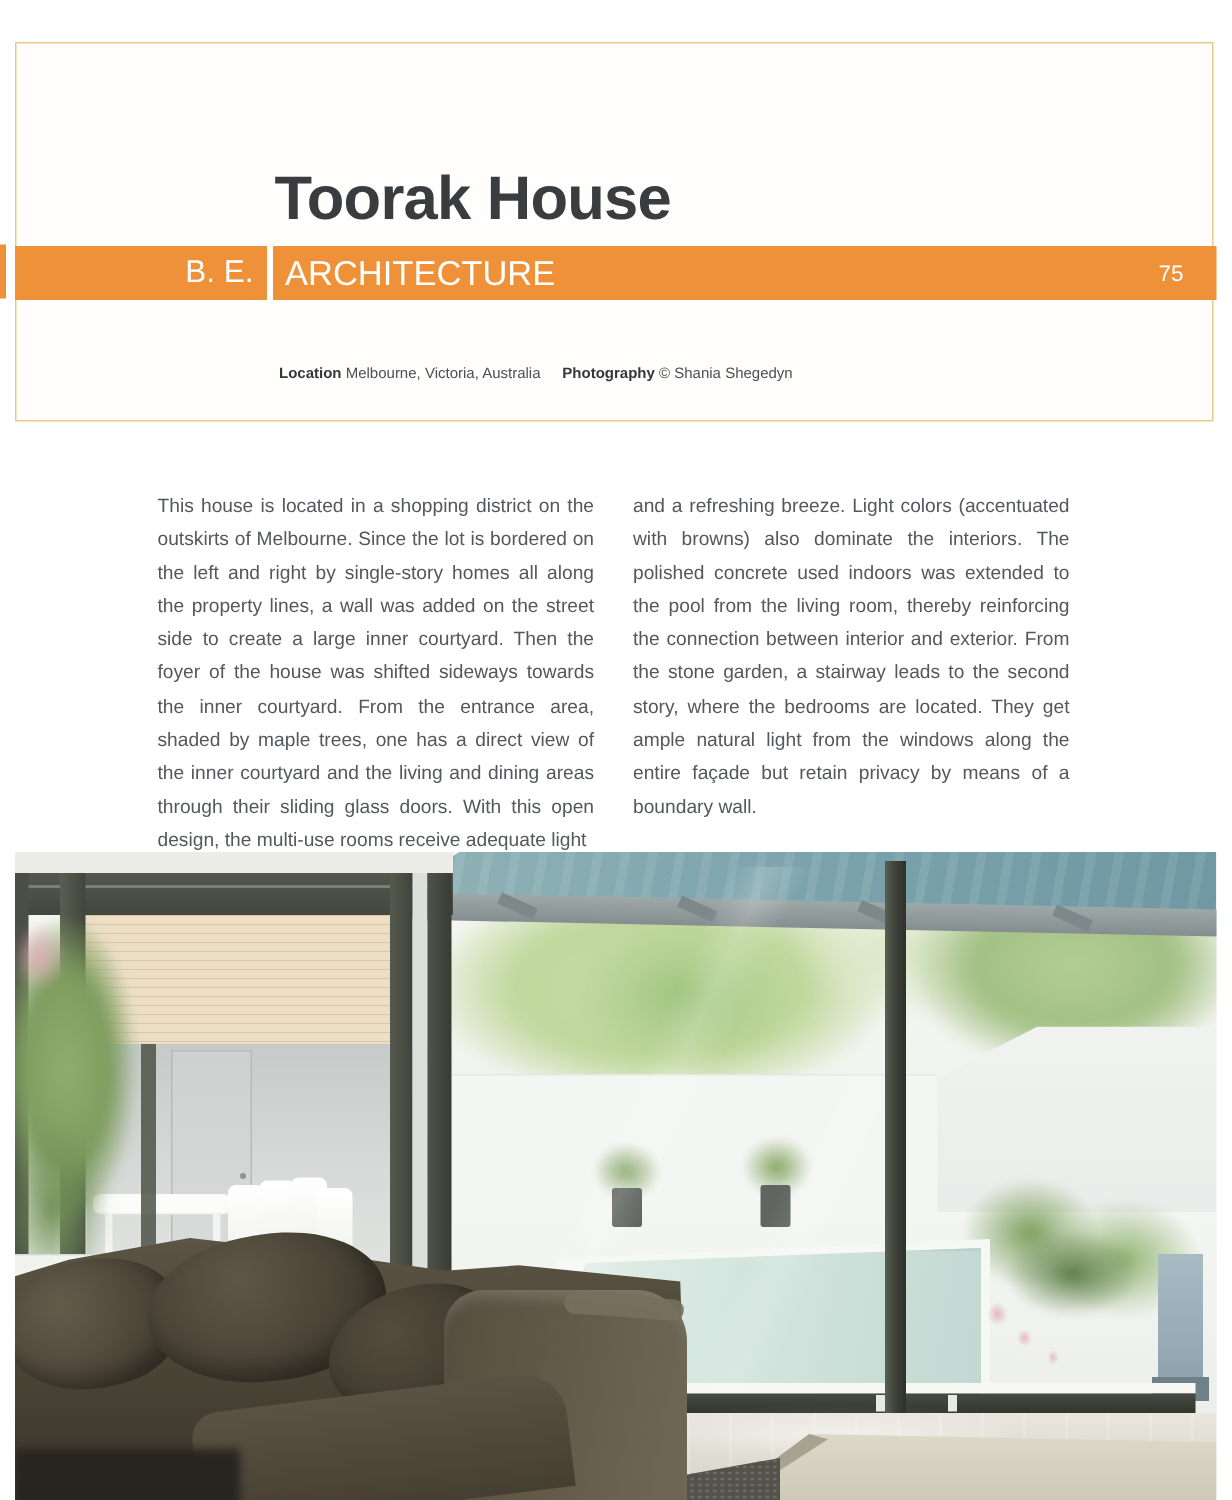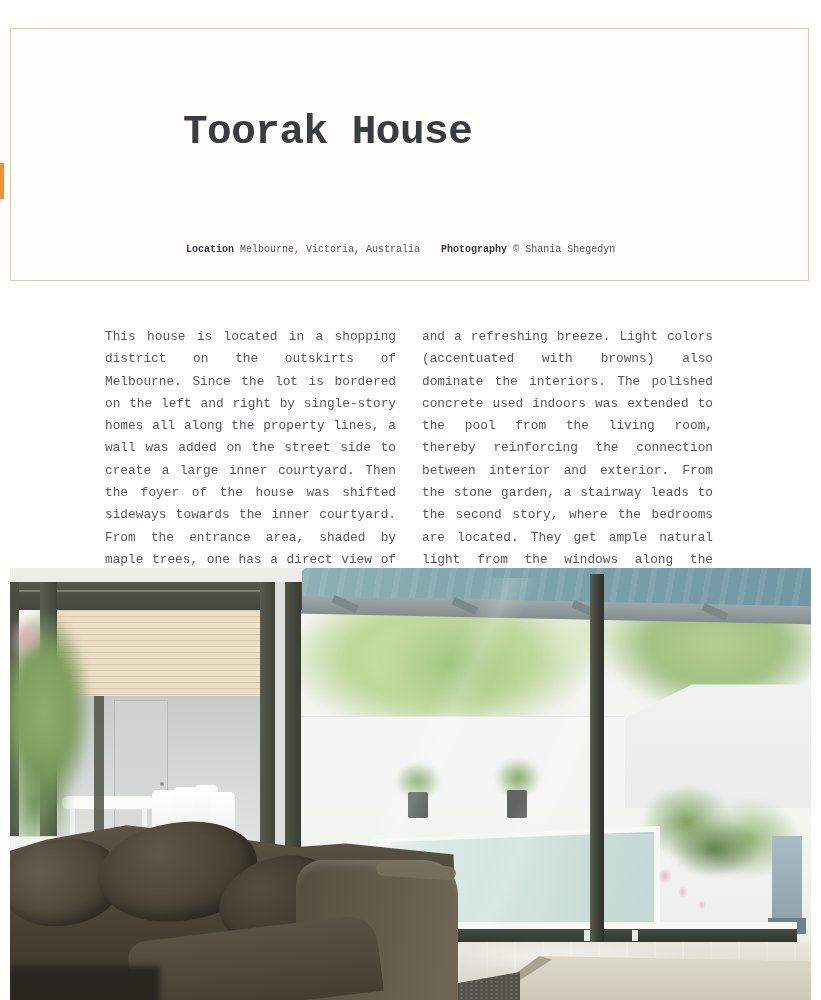--- a/index.html
+++ b/index.html
@@ -1,17 +1,17 @@
 <!DOCTYPE html>
 <html><head>
 <meta charset="utf-8">
 <style>
   * { margin:0; padding:0; box-sizing:border-box; }
   body { background:#ffffff; font-family:"Liberation Sans", sans-serif; }
-  .page { position:relative; width:821px; height:1000px; background:#ffffff; overflow:hidden;font-family:Liberation Mono, monospace; }
+  .page { position:relative; width:821px; height:1000px; background:#ffffff; overflow:hidden; }
 
   
   .header-box { position:absolute; left:10px; top:28px; width:799px; height:253px;
     border:1px solid #eac98c; background:#fffefc; }
   .page-title { position:absolute; left:172px; top:80px; font-size:41px; font-weight:bold;
     color:#3a3d3f; letter-spacing:-0.5px; white-space:nowrap; }
   .banner { position:absolute; left:-1px; top:135px; width:801px; height:36px; display:flex; }
   .banner-left { width:168px; background:#EF9138; color:#fff; text-align:right;
     padding-right:9px; font-size:21px; line-height:36px; }
   .banner-gap { width:4px; background:#fff; }
@@ -203,20 +203,28 @@
 </style>
 </head>
 <body>
 
 <div class="page">
 
   <div class="banner-bleed"></div>
 
   <div class="header-box">
     <div class="page-title">Toorak House</div>
+    <div class="banner">
+      <div class="banner-left">B. E.</div>
+      <div class="banner-gap"></div>
+      <div class="banner-main">
+        <span>ARCHITECTURE</span>
+        <span class="banner-page">75</span>
+      </div>
+    </div>
     <div class="caption">
       <span class="cap-b">Location</span>
       <span>Melbourne, Victoria, Australia</span>
       <span class="cap-sp"></span>
       <span class="cap-b">Photography</span>
       <span>© Shania Shegedyn</span>
     </div>
   </div>
 
   <div class="article">

